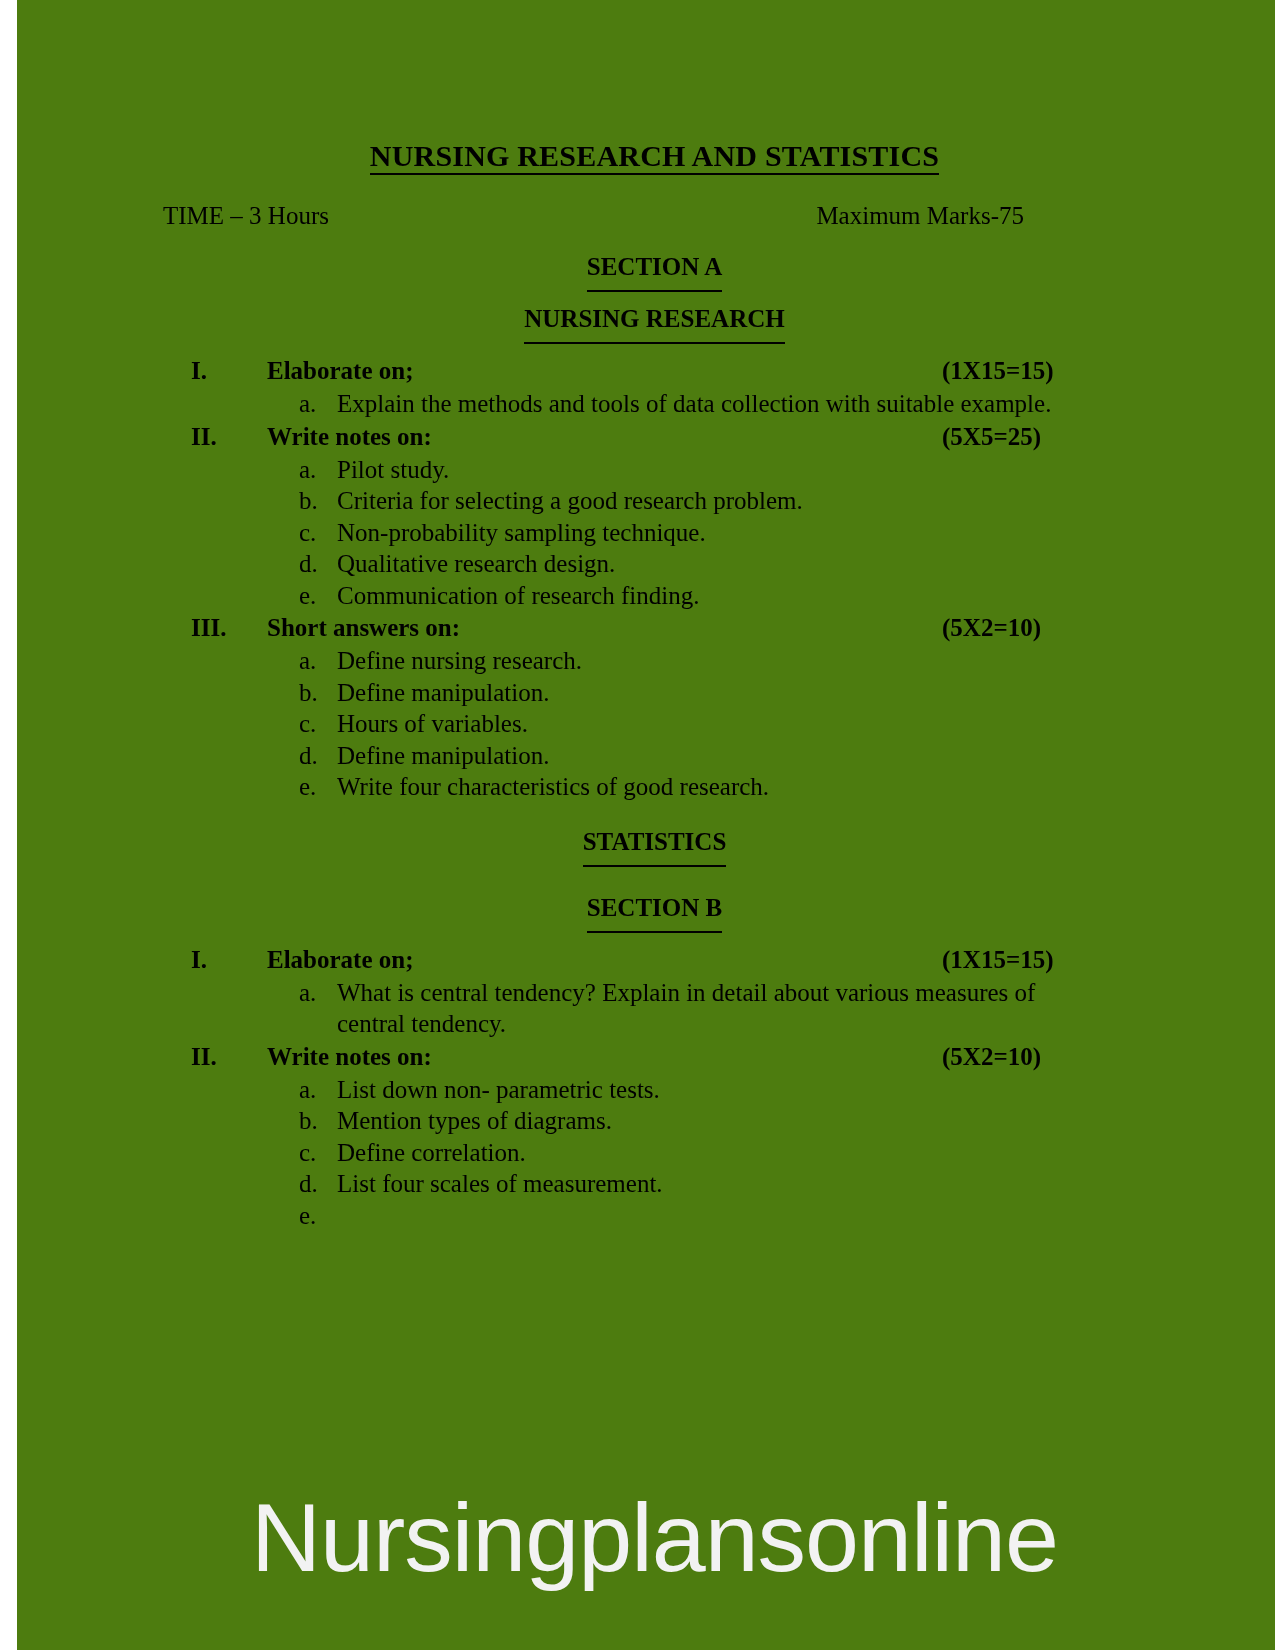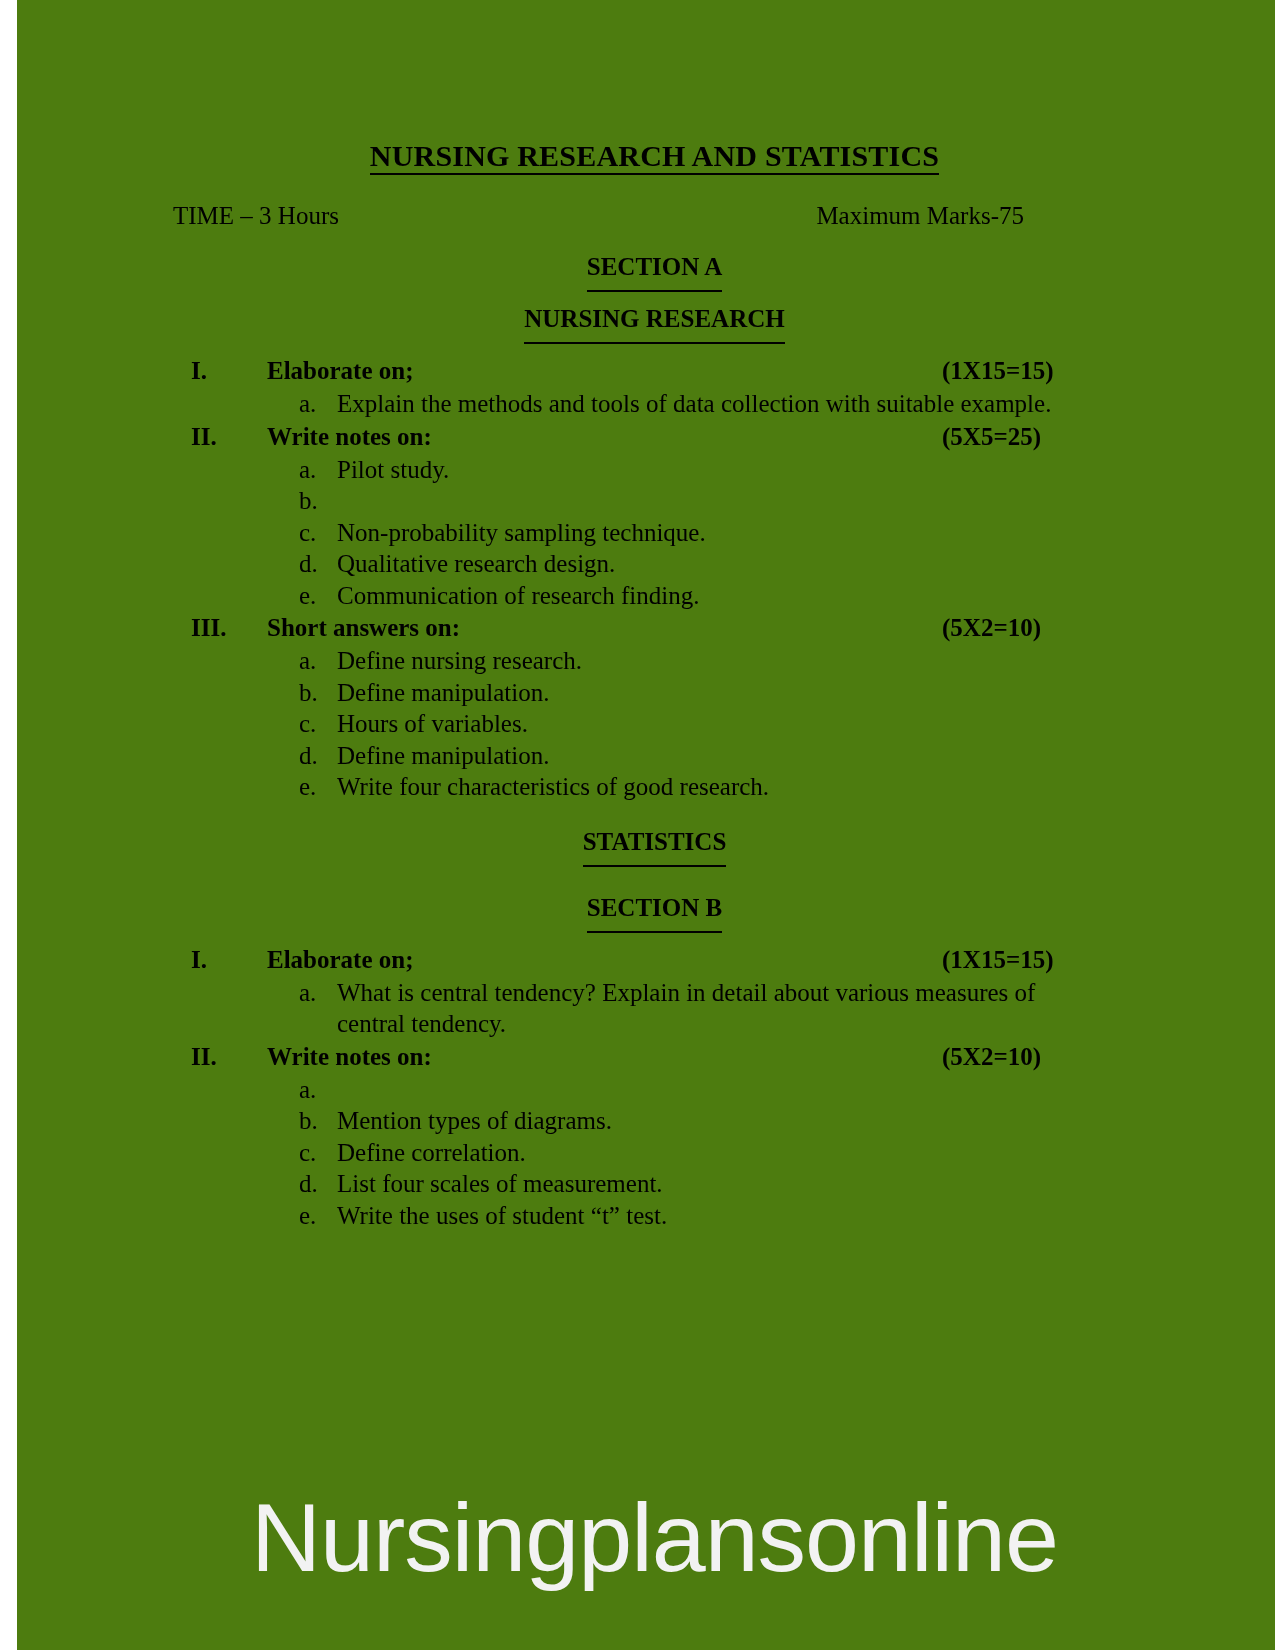--- a/index.html
+++ b/index.html
@@ -44,21 +44,21 @@
   
   .meta-row {
     position: relative;
     margin-top: 26px;
     height: 34px;
     font-size: 25px;
     line-height: 34px;
   }
   .meta-left {
     position: absolute;
-    left: 156px;
+    left: 146px;
     top: 0;
     white-space: nowrap;
   }
   .meta-right {
     position: absolute;
     right: 268px;
     top: 0;
     white-space: nowrap;
   }
 
@@ -191,20 +191,21 @@
           <span class="q-label">Write notes on:</span>
           <span class="q-marks">(5X5=25)</span>
         </div>
         <ul class="sub-list">
           <li class="sub-item">
             <span class="sub-letter">a.</span>
             <span class="sub-text">Pilot study.</span>
           </li>
           <li class="sub-item">
             <span class="sub-letter">b.</span>
+            <span class="sub-text">Criteria for selecting a good research problem.</span>
           </li>
           <li class="sub-item">
             <span class="sub-letter">c.</span>
             <span class="sub-text">Non-probability sampling technique.</span>
           </li>
           <li class="sub-item">
             <span class="sub-letter">d.</span>
             <span class="sub-text">Qualitative research design.</span>
           </li>
           <li class="sub-item">
@@ -267,36 +268,36 @@
 
       <div class="q-block">
         <div class="q-head">
           <span class="q-num">II.</span>
           <span class="q-label">Write notes on:</span>
           <span class="q-marks">(5X2=10)</span>
         </div>
         <ul class="sub-list">
           <li class="sub-item">
             <span class="sub-letter">a.</span>
+            <span class="sub-text">List down non- parametric tests.</span>
           </li>
           <li class="sub-item">
             <span class="sub-letter">b.</span>
             <span class="sub-text">Mention types of diagrams.</span>
           </li>
           <li class="sub-item">
             <span class="sub-letter">c.</span>
             <span class="sub-text">Define correlation.</span>
           </li>
           <li class="sub-item">
             <span class="sub-letter">d.</span>
             <span class="sub-text">List four scales of measurement.</span>
           </li>
           <li class="sub-item">
             <span class="sub-letter">e.</span>
-            <span class="sub-text">Write the uses of student “t” test.</span>
           </li>
         </ul>
       </div>
 
     </div>
 
   </div>
 
   <div class="watermark">Nursingplansonline</div>
 

